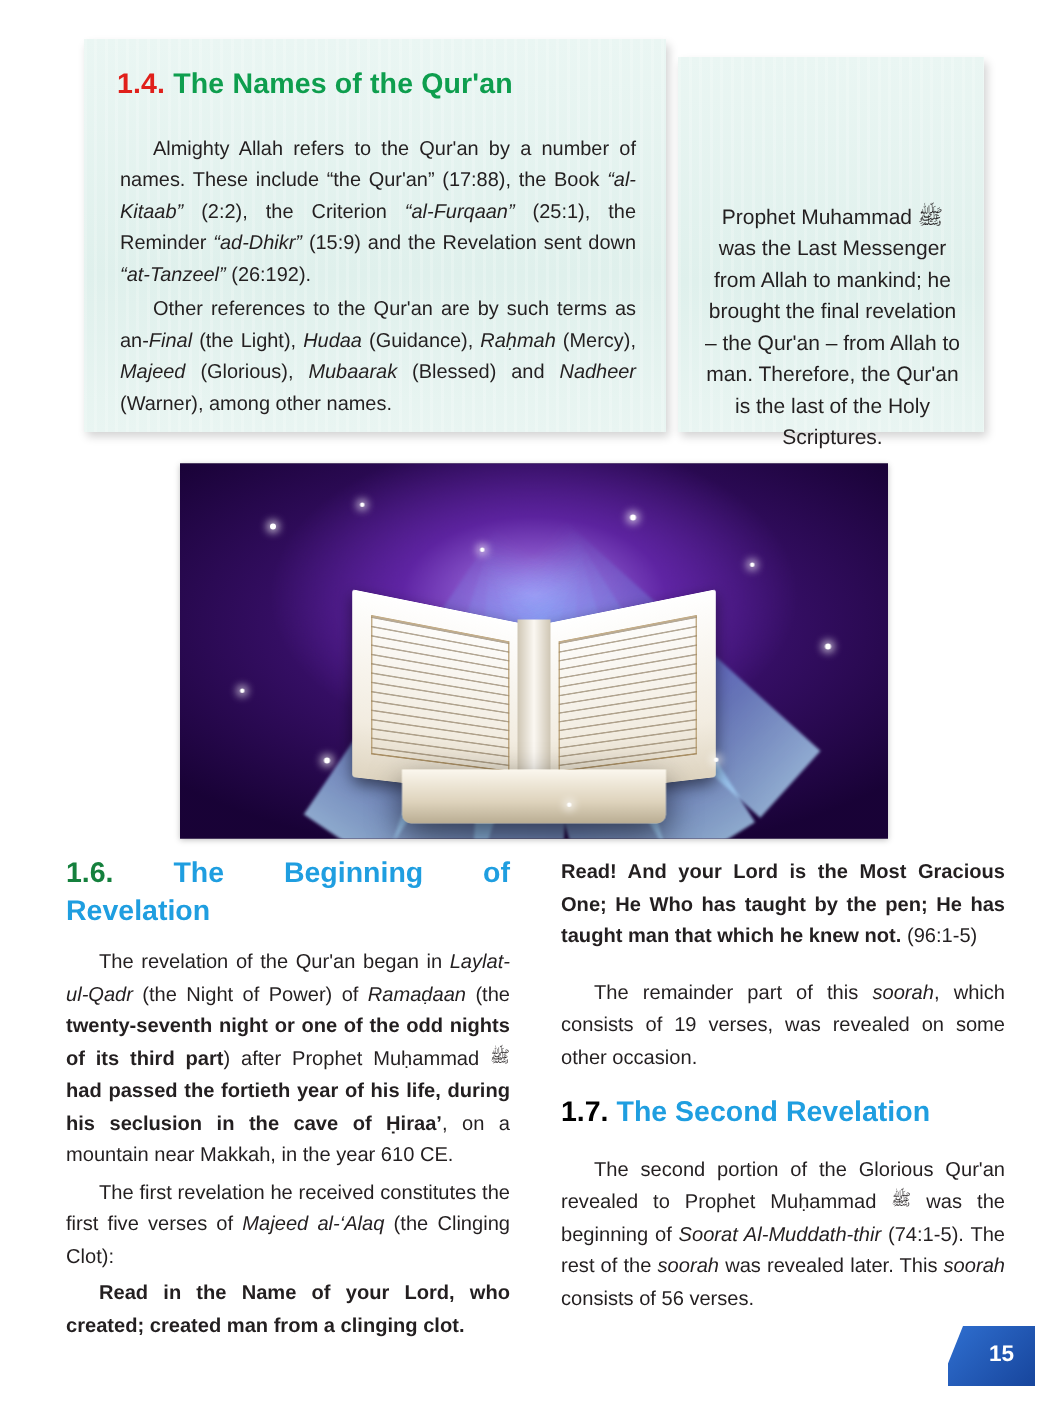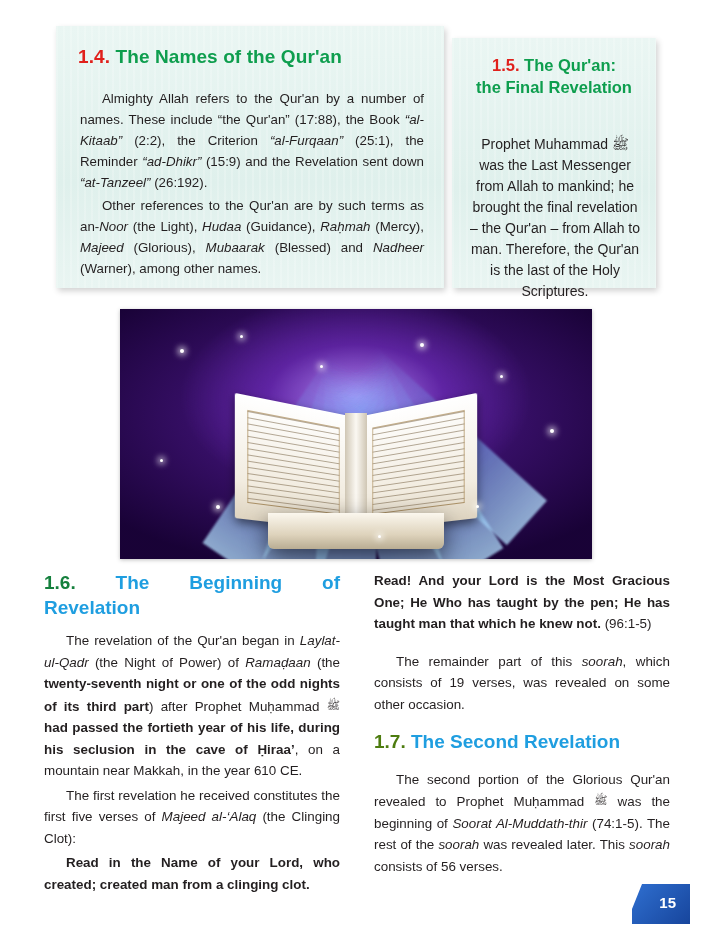--- a/index.html
+++ b/index.html
@@ -250,21 +250,21 @@
   .col-right p { margin: 0; }
   .col-right p + p { margin-top: 16px; }
 
   .head-17 {
     font-size: 19px;
     font-weight: bold;
     color: #1f9ee0;
     margin-top: 16px !important;
     margin-bottom: 8px;
   }
-  .head-17 .num { color: #4d7c0f; }
+  .head-17 .num { color: #000000; }
 
   b { font-weight: bold; }
   i { font-style: italic; }
 
   .sym {
     font-size: 11px;
     vertical-align: 2px;
   }
 
   
@@ -306,31 +306,26 @@
   <div class="box-left">
     <div class="head-left">
       <span class="num">1.4.</span>
       <span>The Names of the Qur'an</span>
     </div>
     <div class="body-left">
       <p class="indent">
         Almighty Allah refers to the Qur'an by a number of names. These include “the Qur'an” (17:88), the Book <i>“al-Kitaab”</i> (2:2), the Criterion <i>“al-Furqaan”</i> (25:1), the Reminder <i>“ad-Dhikr”</i> (15:9) and the Revelation sent down <i>“at-Tanzeel”</i> (26:192).
       </p>
       <p class="indent">
-        Other references to the Qur'an are by such terms as an-<i>Noor</i> (the Light), <i>Hudaa</i> (Guidance), <i>Raḥmah</i> (Mercy), <i>Majeed</i> (Glorious), <i>Mubaarak</i> (Blessed) and <i>Nadheer</i> (Warner), among other names.
+        Other references to the Qur'an are by such terms as an-<i>Final</i> (the Light), <i>Hudaa</i> (Guidance), <i>Raḥmah</i> (Mercy), <i>Majeed</i> (Glorious), <i>Mubaarak</i> (Blessed) and <i>Nadheer</i> (Warner), among other names.
       </p>
     </div>
   </div>
 
   <div class="box-right">
-    <div class="head-right">
-      <span class="num">1.5.</span>
-      <span>The  Qur'an:</span><br>
-      <span>the Final Revelation</span>
-    </div>
     <div class="body-right">
       <p>Prophet Muhammad ﷺ was the Last Messenger from Allah to mankind; he brought the final revelation – the Qur'an – from Allah to man. Therefore, the Qur'an is the last of the Holy Scriptures.</p>
     </div>
   </div>
 
   <div class="photo">
     <div class="glow"></div>
     <div class="beam b1"></div>
     <div class="beam b2"></div>
     <div class="beam b3"></div>

